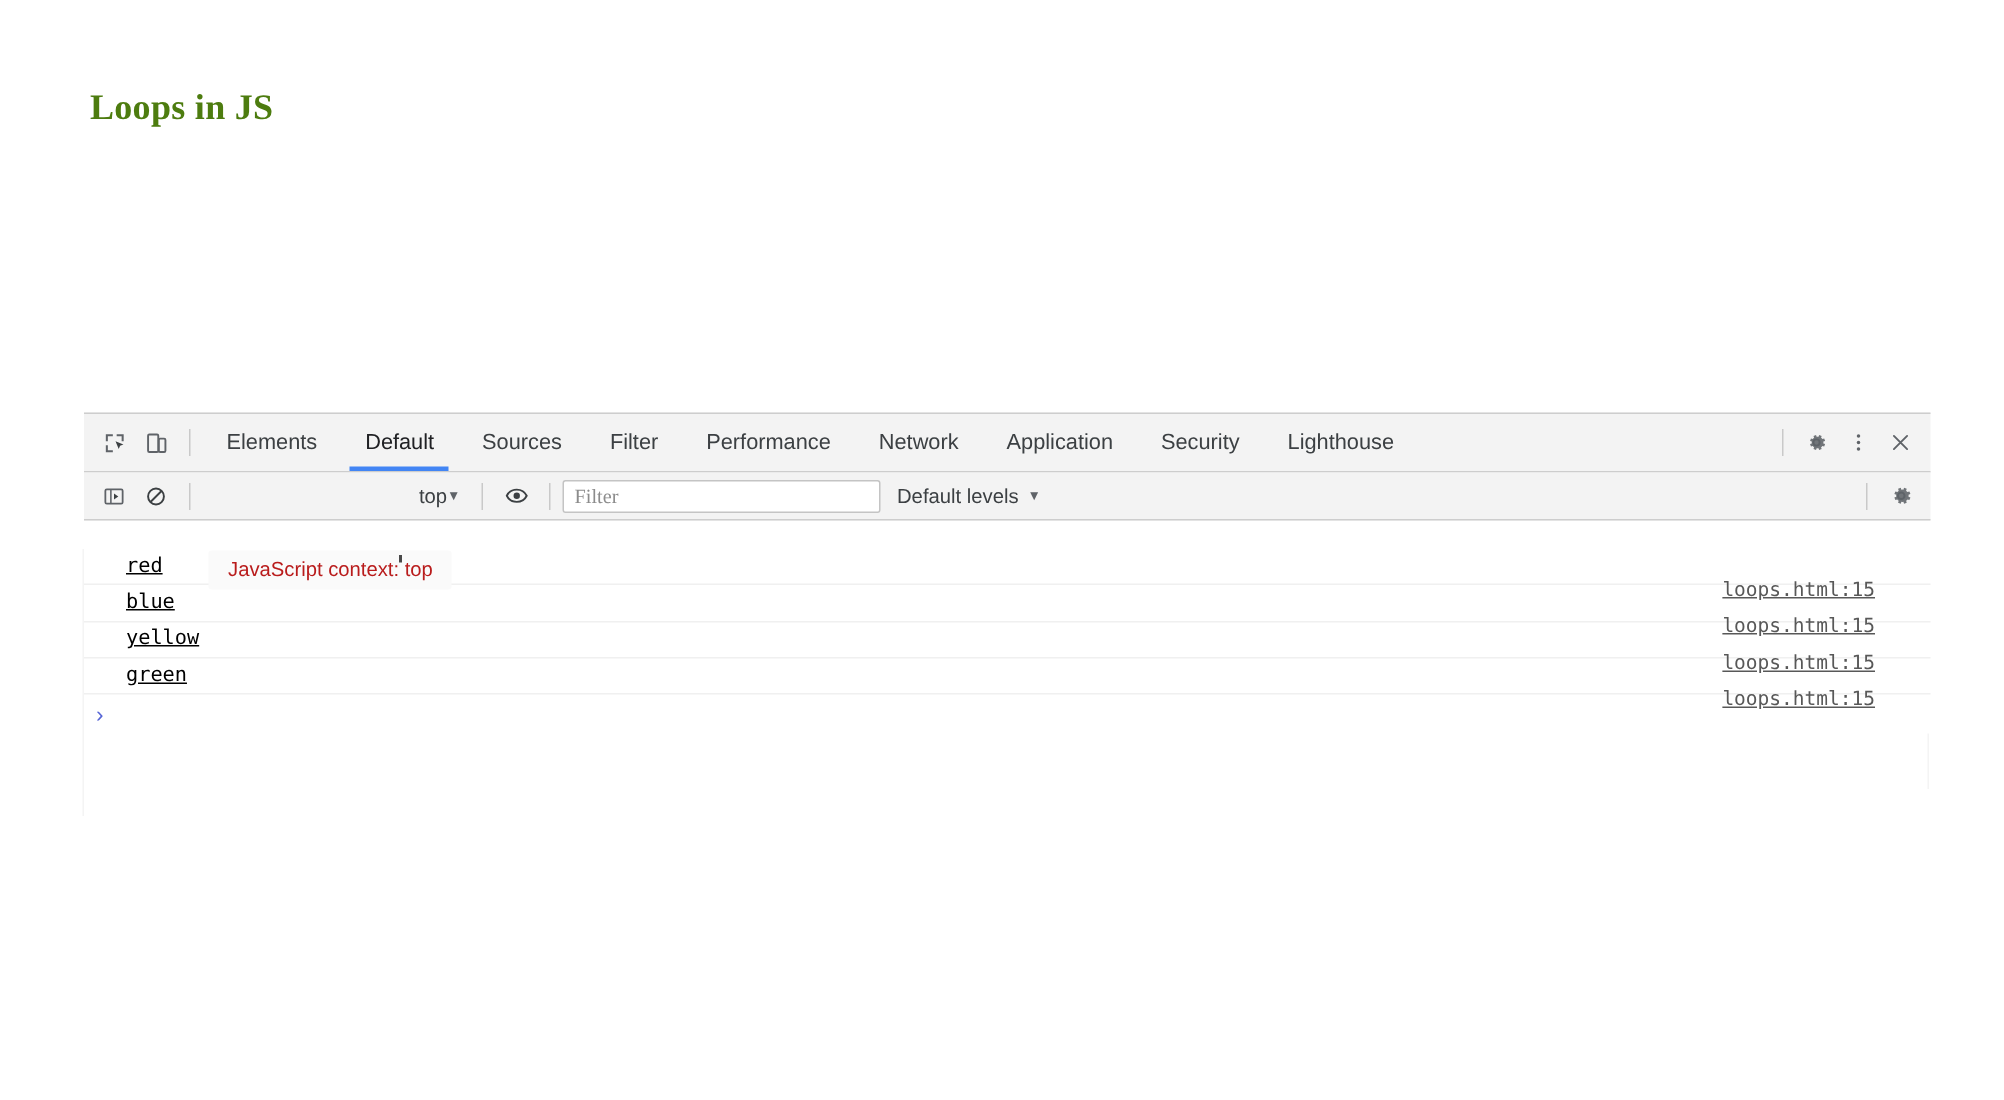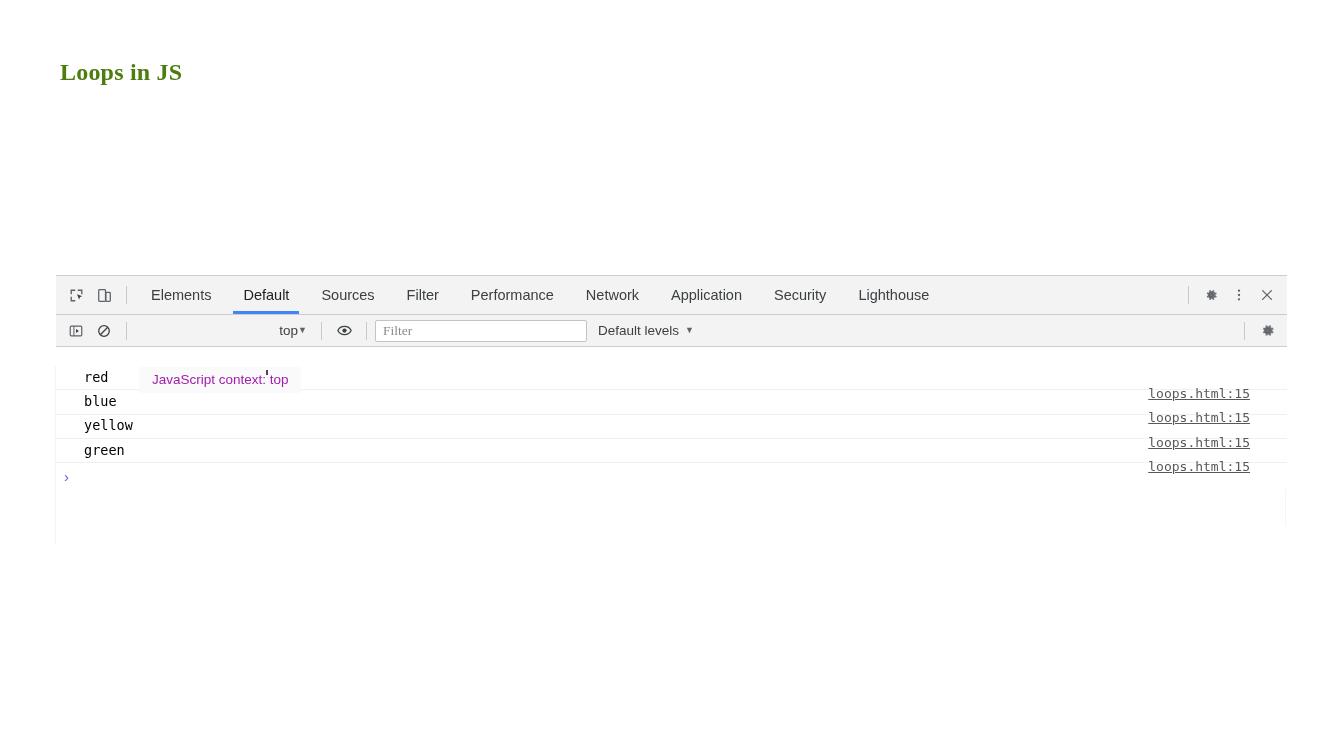--- a/index.html
+++ b/index.html
@@ -170,20 +170,21 @@
     background: #ffffff;
     font-family: "DejaVu Sans Mono", "Liberation Mono", monospace;
   }
   .console-row {
     position: relative;
     height: 24.3px;
     border-bottom: 1px solid #f0f0f0;
     display: flex;
     align-items: center;
     box-sizing: border-box;
+    text-decoration: underline;
   }
   .msg-text {
     margin-left: 28px;
     font-size: 13.5px;
     color: #000000;
     line-height: 1;
   }
   .msg-source {
     position: absolute;
     right: 37px;
@@ -209,21 +210,21 @@
     line-height: 1;
   }
 
   
   #context-tooltip {
     position: absolute;
     left: 139px;
     top: 367px;
     padding: 5px 12px 6px 13px;
     background: #fafafa;
-    color: #a21caf;
+    color: #b91c1c;
     font-size: 13.5px;
     font-family: "Liberation Sans", sans-serif;
     border-radius: 2px;
     white-space: nowrap;
     pointer-events: none;
   }
   #tooltip-cursor-dot {
     position: absolute;
     left: 266px;
     top: 370px;

